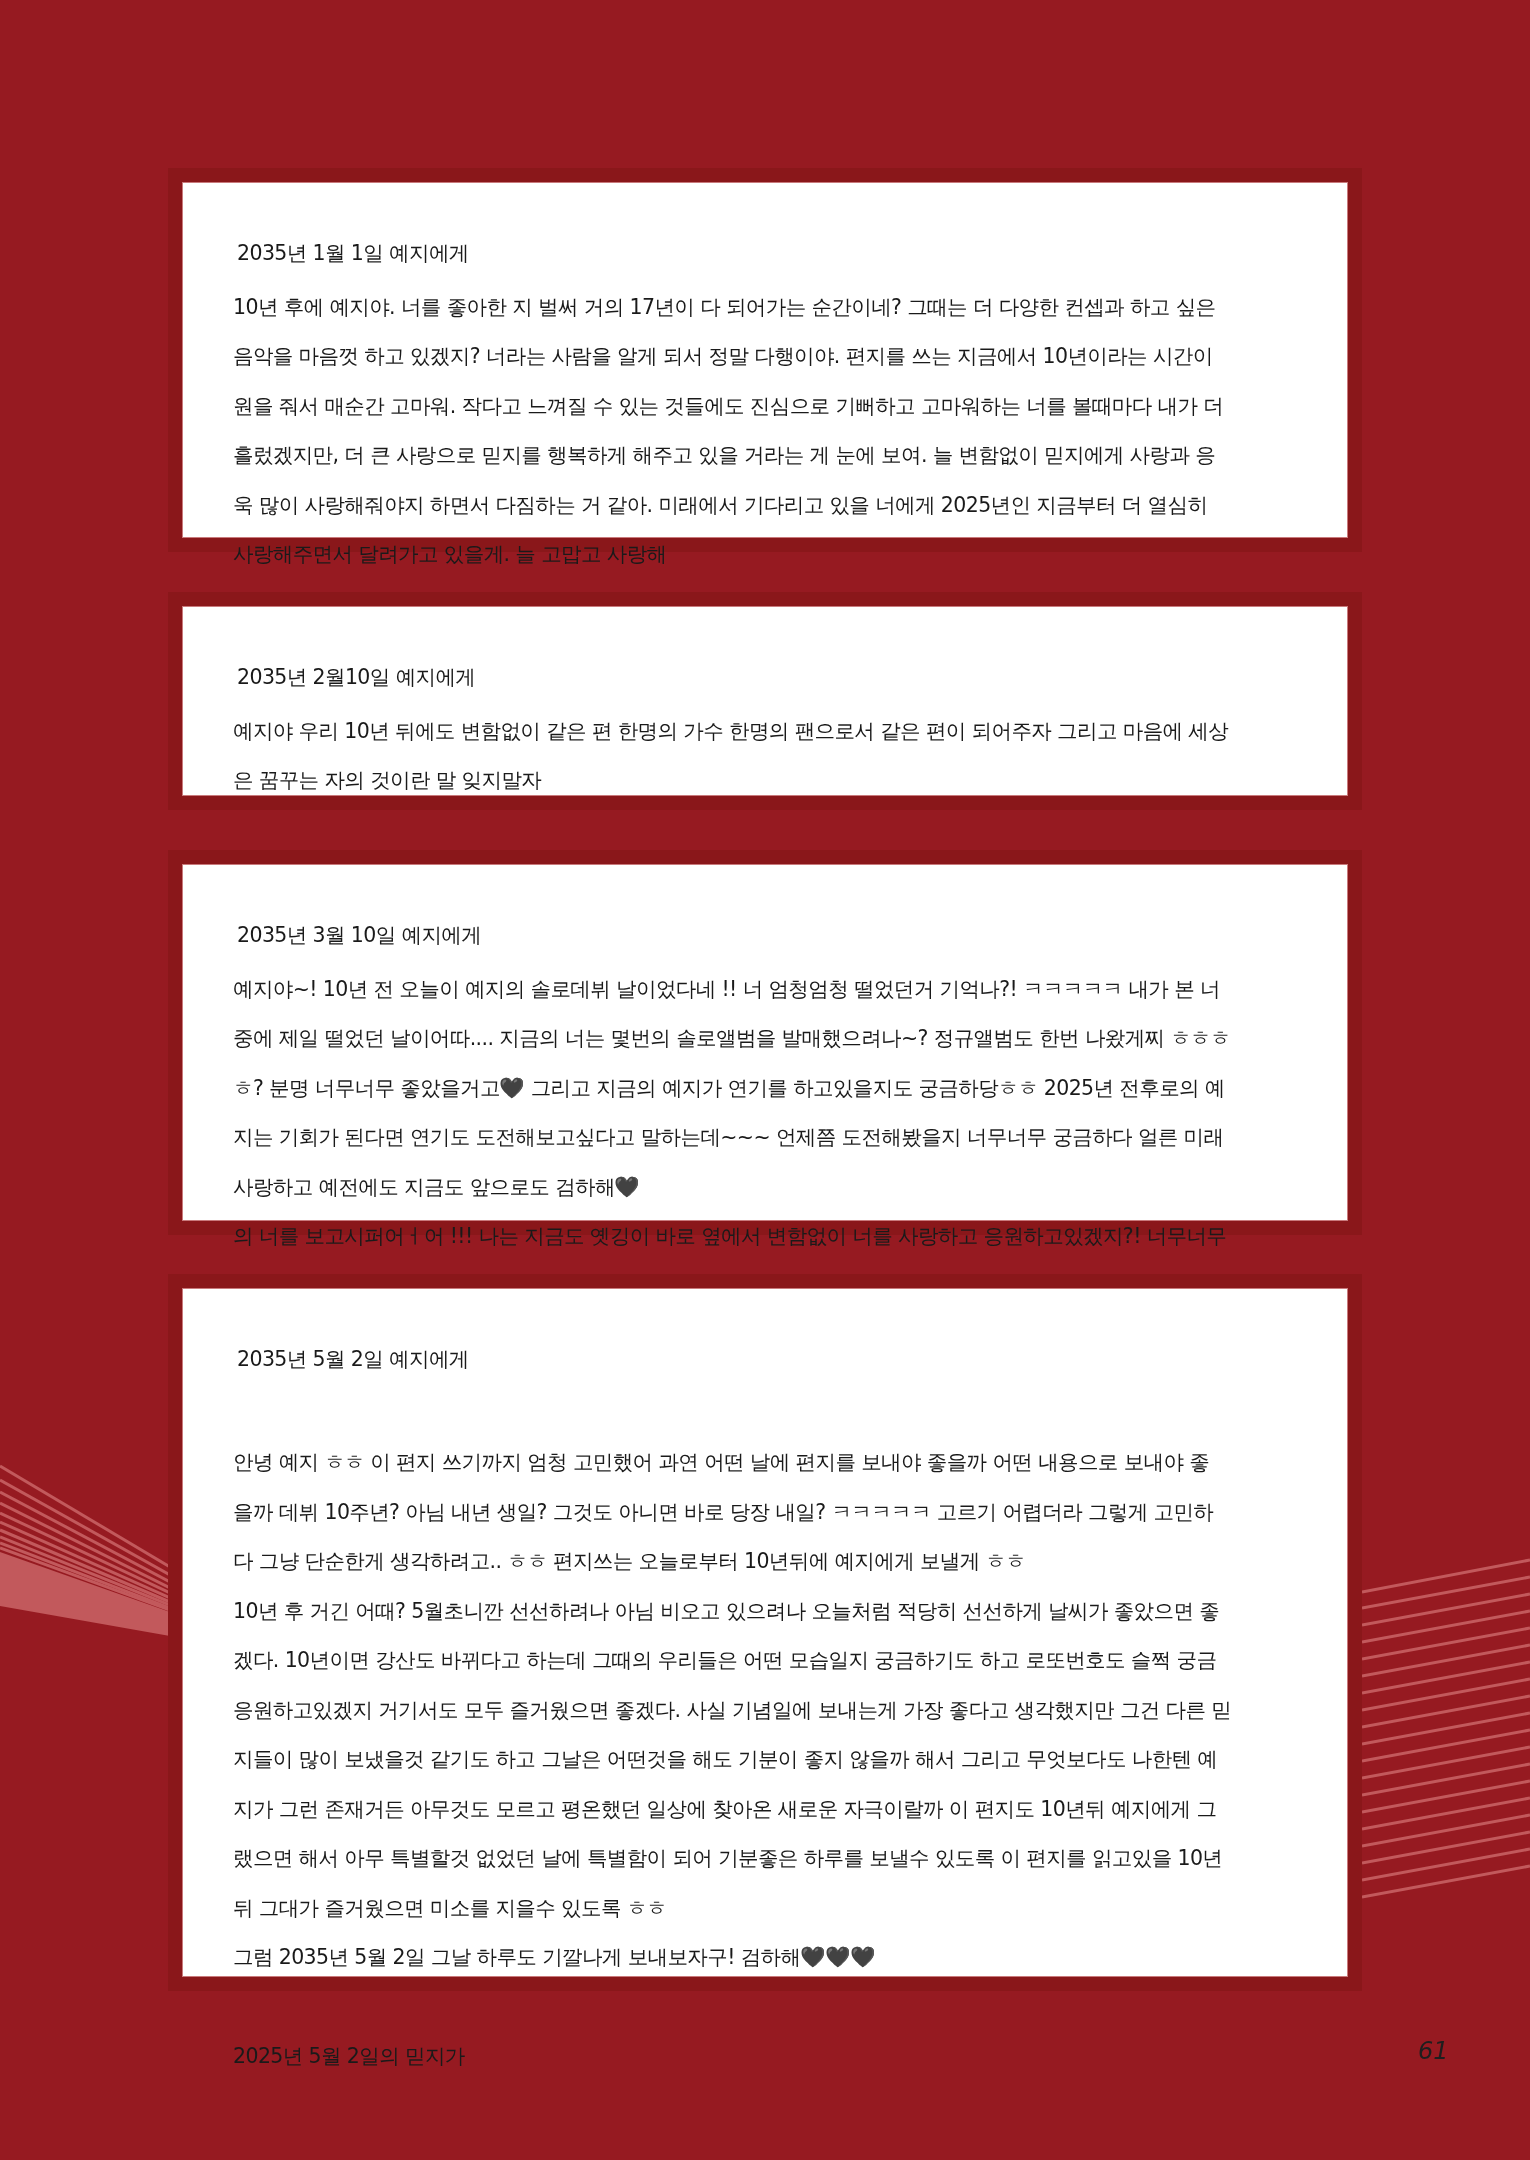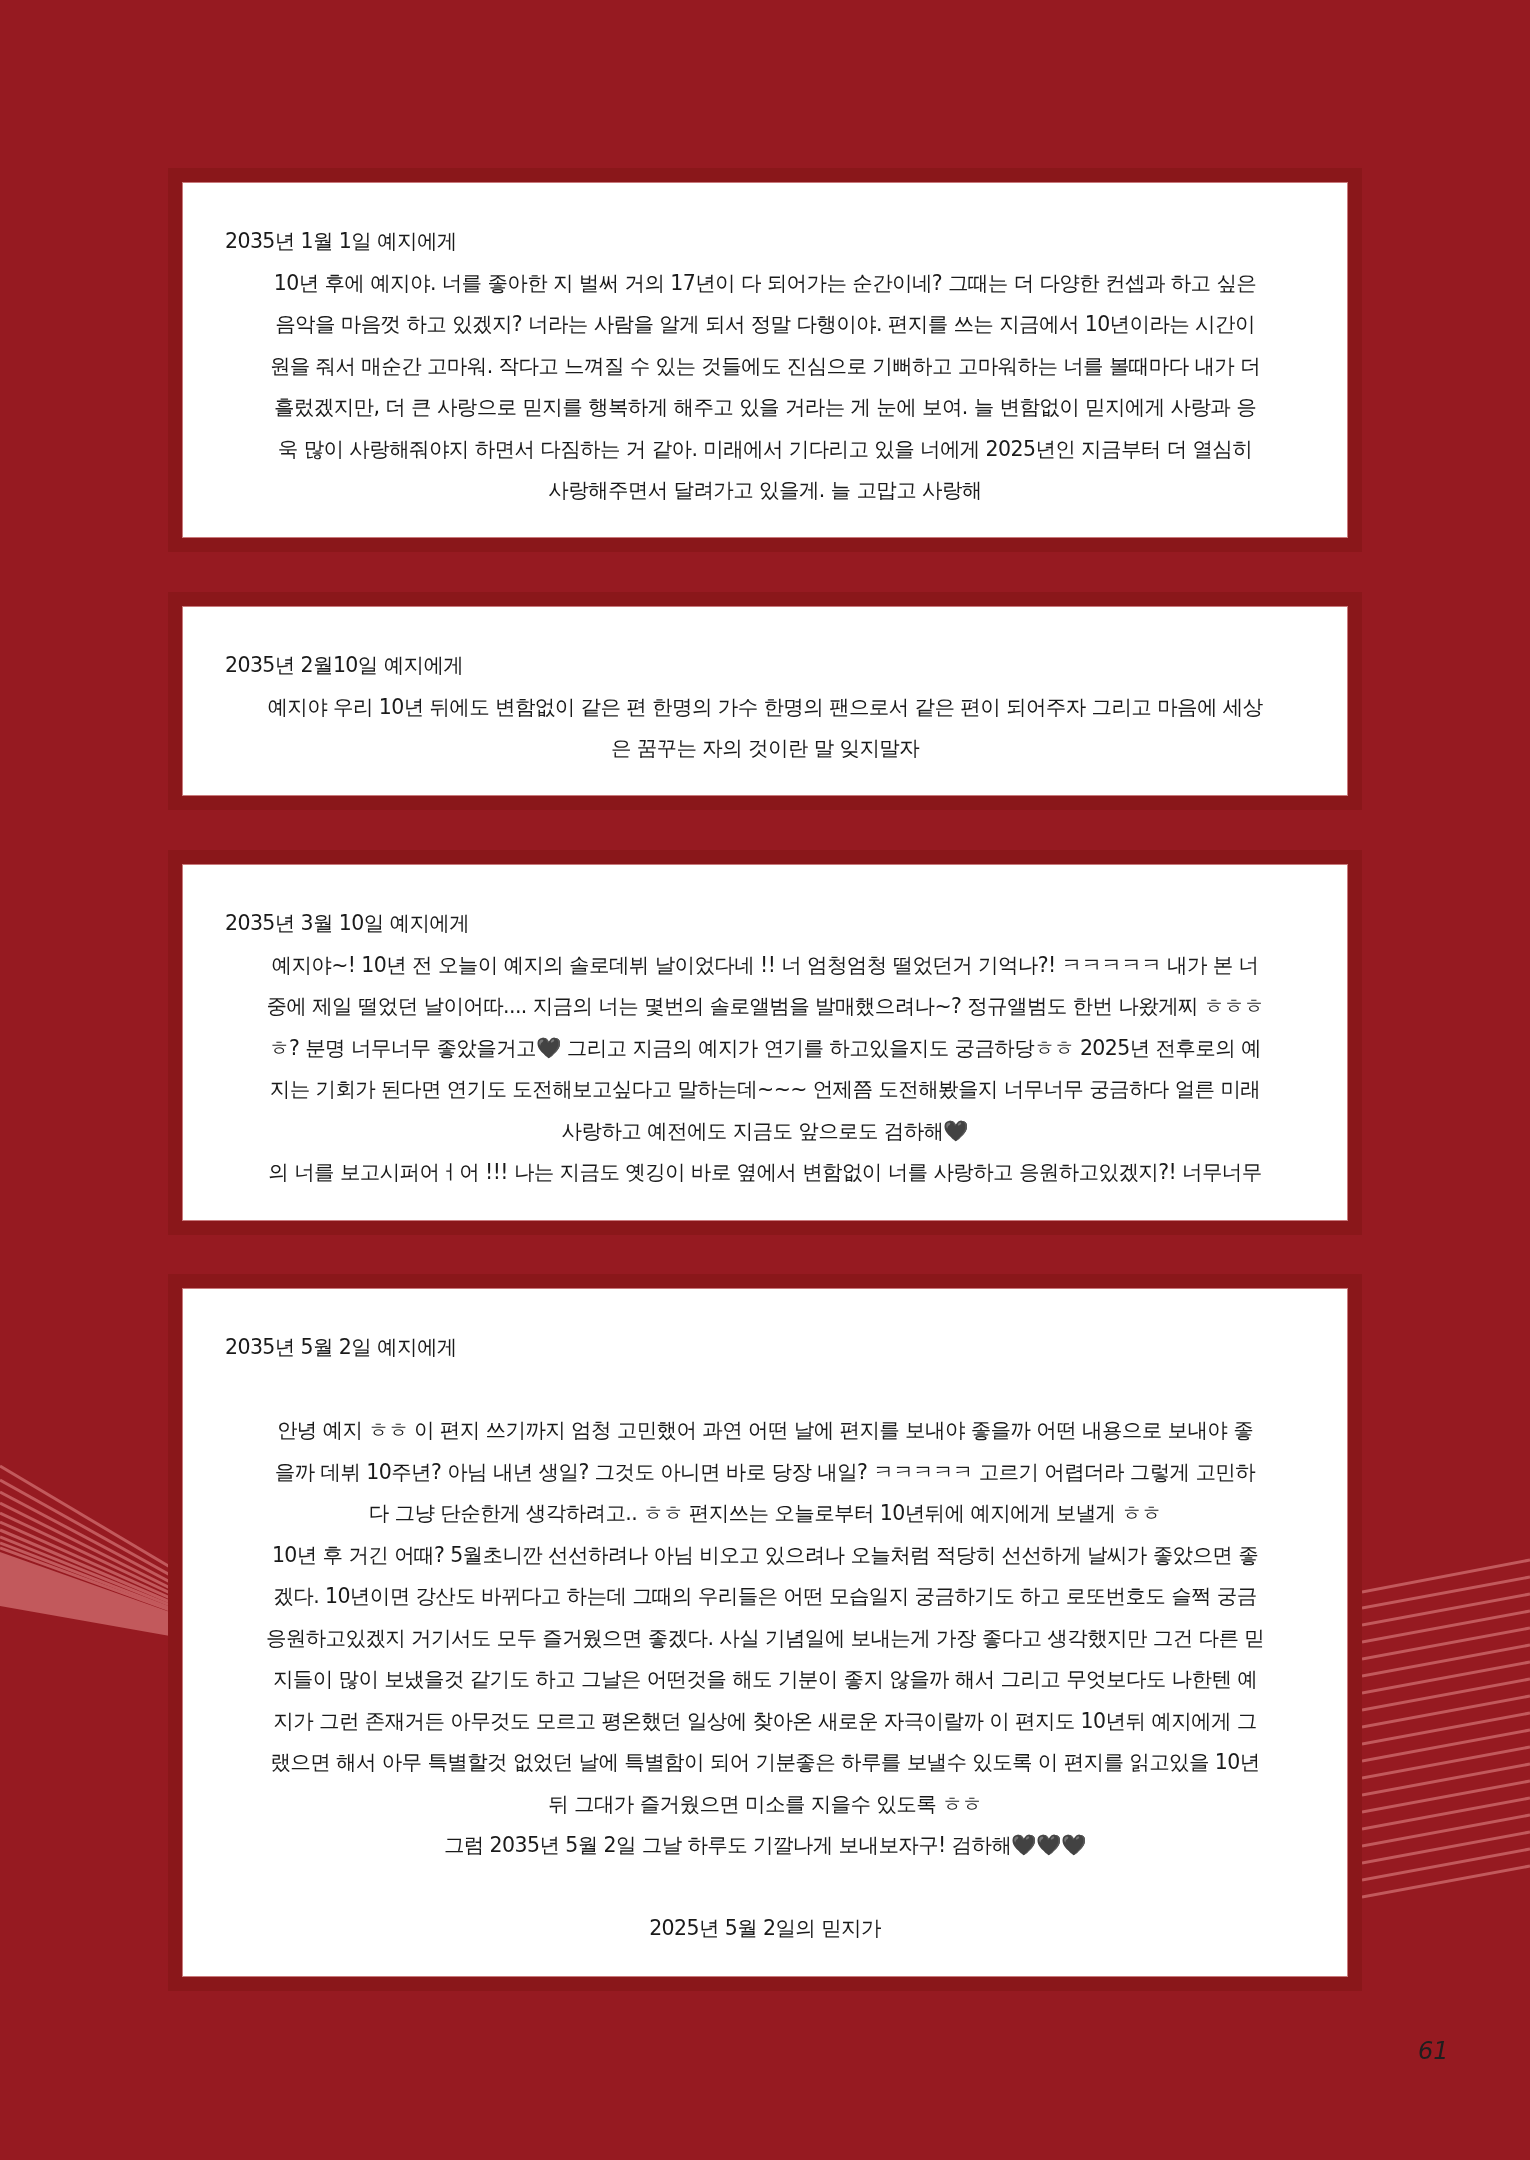--- a/index.html
+++ b/index.html
@@ -35,29 +35,28 @@
       color: #1a1a1a;
       font-size: 20.5px;
       line-height: 41.5px;
       letter-spacing: -0.6px;
       word-break: keep-all;
       overflow-wrap: break-word;
       box-shadow: 0 0 0 1px #c97a7c;
     }
     .letter-heading {
       display: block;
-      margin: 0;
+      margin: 12px;
       font-weight: normal;
       font-size: 20.5px;
     }
     .letter-line {
       display: block;
-      margin: 0;
+      margin: 8px;
       white-space: nowrap;
-      text-align: center;
     }
     .spacer {
       display: block;
       height: 41.5px;
     }
     .page-number {
       position: absolute;
       left: 1418px;
       top: 2037px;
       font-size: 24px;

